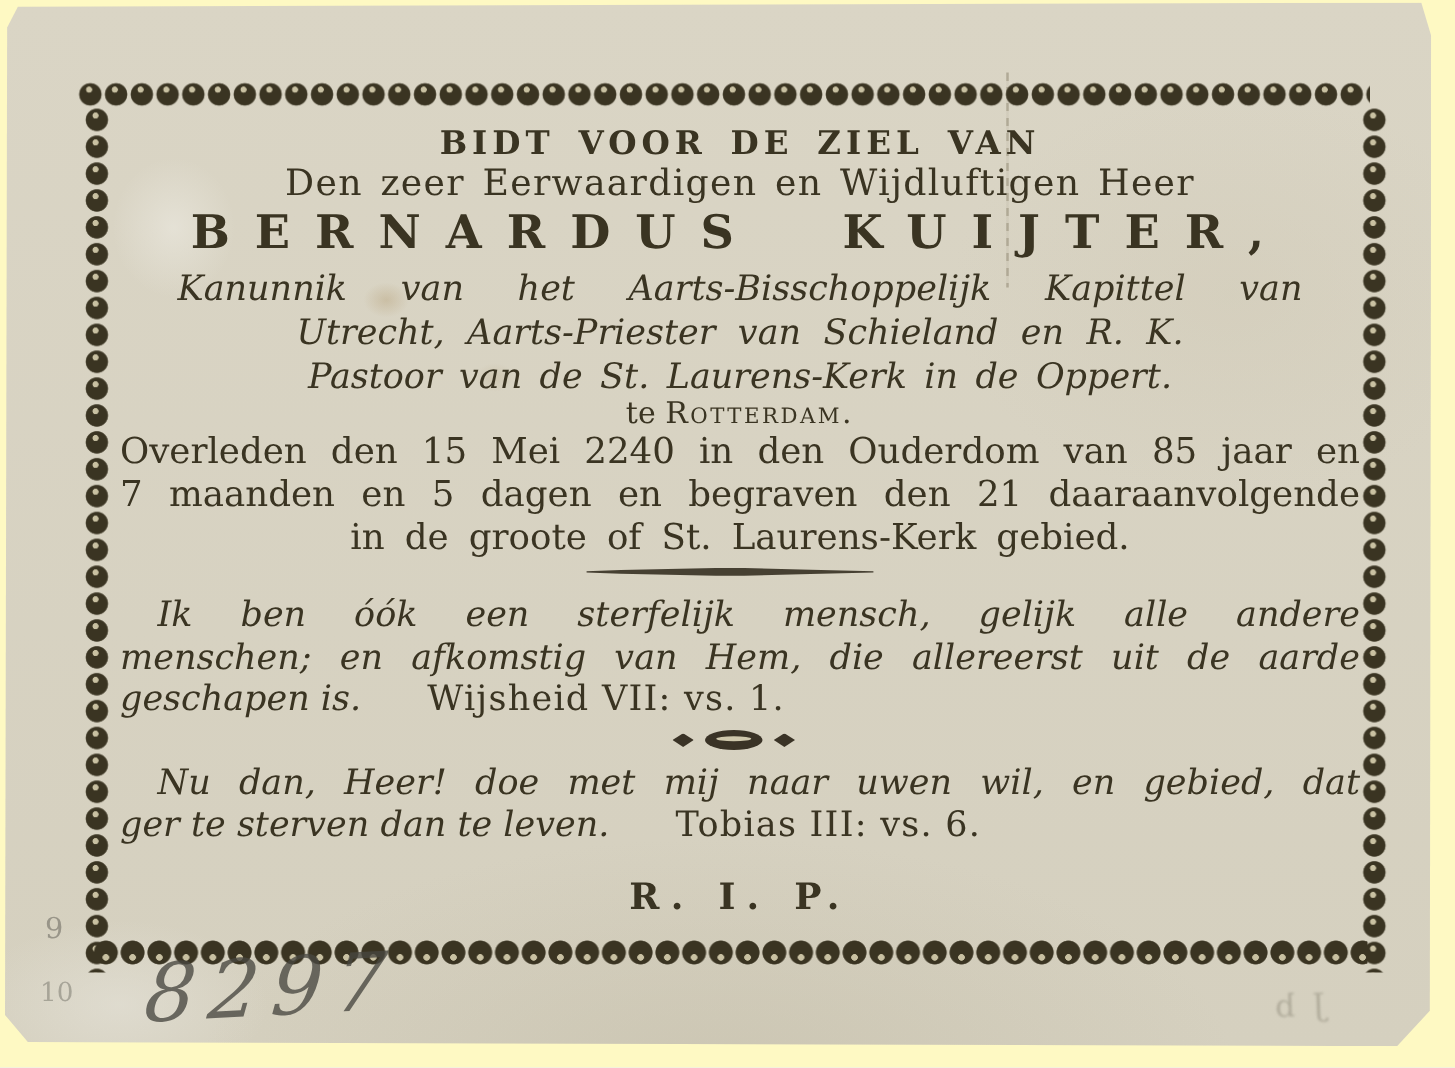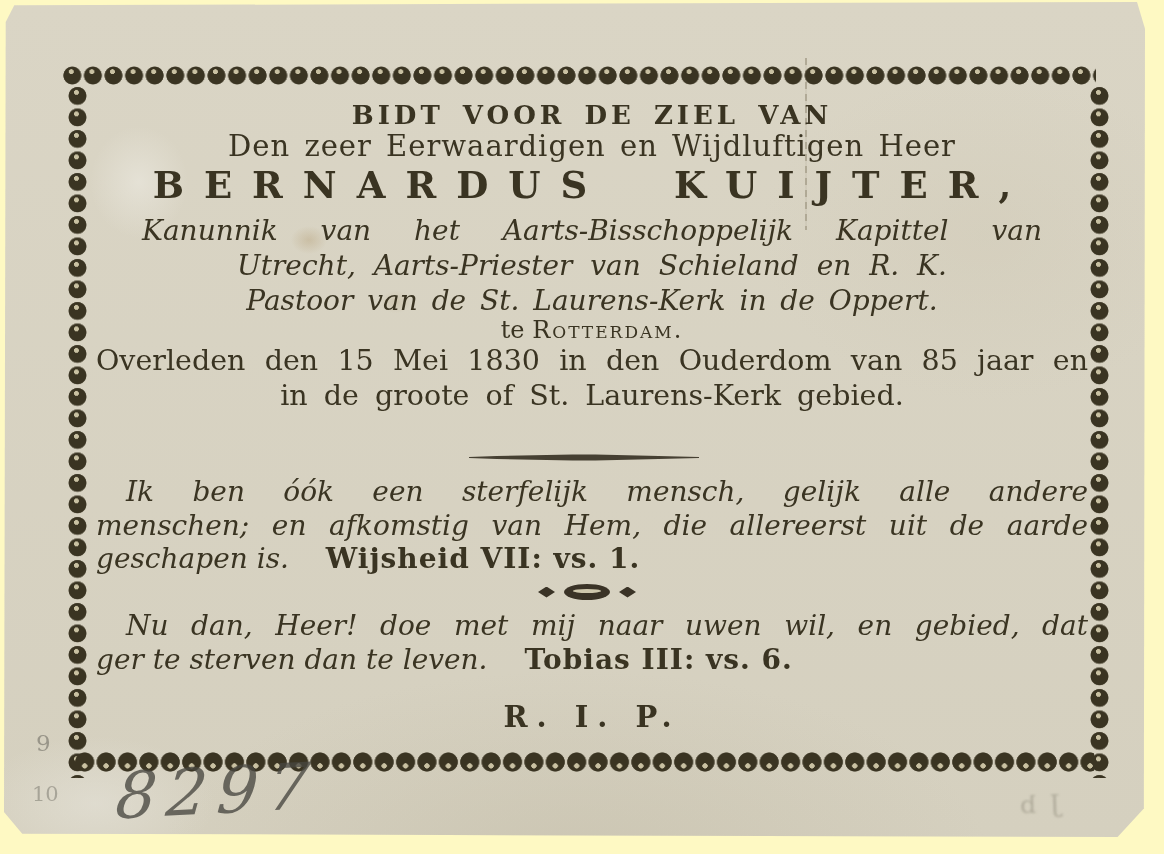--- a/index.html
+++ b/index.html
@@ -49,21 +49,21 @@
   .smallcaps{font-variant:small-caps;letter-spacing:2px;}
   .death{top:342px;font-size:28.5px;line-height:34.5px;}
   .d3{text-align:center;word-spacing:7px;}
   .divider{position:absolute;top:452px;left:373px;width:230px;height:7px;background:#3a3326;opacity:.92;
       clip-path:polygon(0 42%,12% 28%,45% 6%,55% 6%,78% 26%,100% 44%,100% 56%,78% 74%,55% 94%,45% 94%,12% 70%,0 58%);}
   .quote{font-style:italic;font-size:28px;line-height:33.5px;}
   .q1{top:473px;}
   .q2{top:607px;}
   .qfirst{text-indent:30px;}
   .qlast{text-align:left;}
-  .qsource{font-style:normal;margin-left:28px;font-weight:700;letter-spacing:1px;}
+  .qsource{font-style:normal;margin-left:44px;font-weight:400;letter-spacing:1px;}
   .ornament{position:absolute;top:582px;left:0;width:100%;display:flex;justify-content:center;align-items:center;gap:9px;transform:translateX(-5px);}
   .orn-diamond{width:17px;height:11px;background:#3a3326;clip-path:polygon(50% 0,100% 50%,50% 100%,0 50%);}
   .orn-lens{width:46px;height:16px;background:#3a3326;border-radius:50%;position:relative;}
   .orn-lens::after{content:"";position:absolute;left:9px;right:9px;top:5px;height:4px;border-radius:50%;background:#cfc8ac;}
   .rip{top:698px;font-size:29px;font-weight:600;letter-spacing:9px;}
   
   .handwritten{position:absolute;left:112px;top:752px;font-size:64px;font-style:italic;
       letter-spacing:10px;color:rgba(72,70,64,.78);transform:rotate(-3deg) skewX(-8deg);}
   .margin-mark{position:absolute;color:rgba(92,90,82,.5);font-size:23px;}
   .mm1{left:32px;top:728px;}
@@ -93,21 +93,22 @@
         <span class="smallcaps">Rotterdam.</span>
       </div>
 
       <div class="tline titles">
         <div class="t1">Kanunnik van het Aarts-Bisschoppelijk Kapittel van</div>
         <div class="t2">Utrecht, Aarts-Priester van Schieland en R. K.</div>
         <div class="t3">Pastoor van de St. Laurens-Kerk in de Oppert.</div>
       </div>
 
       <div class="tline death">
-        <div class="jline">Overleden den 15 Mei 1830 in den Ouderdom van 85 jaar en</div>
+        <div class="jline">Overleden den 15 Mei 2240 in den Ouderdom van 85 jaar en</div>
+        <div class="jline">7 maanden en 5 dagen en begraven den 21 daaraanvolgende</div>
         <div class="d3">in de groote of St. Laurens-Kerk gebied.</div>
       </div>
 
       <div class="divider"></div>
 
       <div class="tline quote q1">
         <div class="jline qfirst">Ik ben óók een sterfelijk mensch, gelijk alle andere</div>
         <div class="jline">menschen; en afkomstig van Hem, die allereerst uit de aarde</div>
         <div class="qlast">
           <span>geschapen is.</span>

